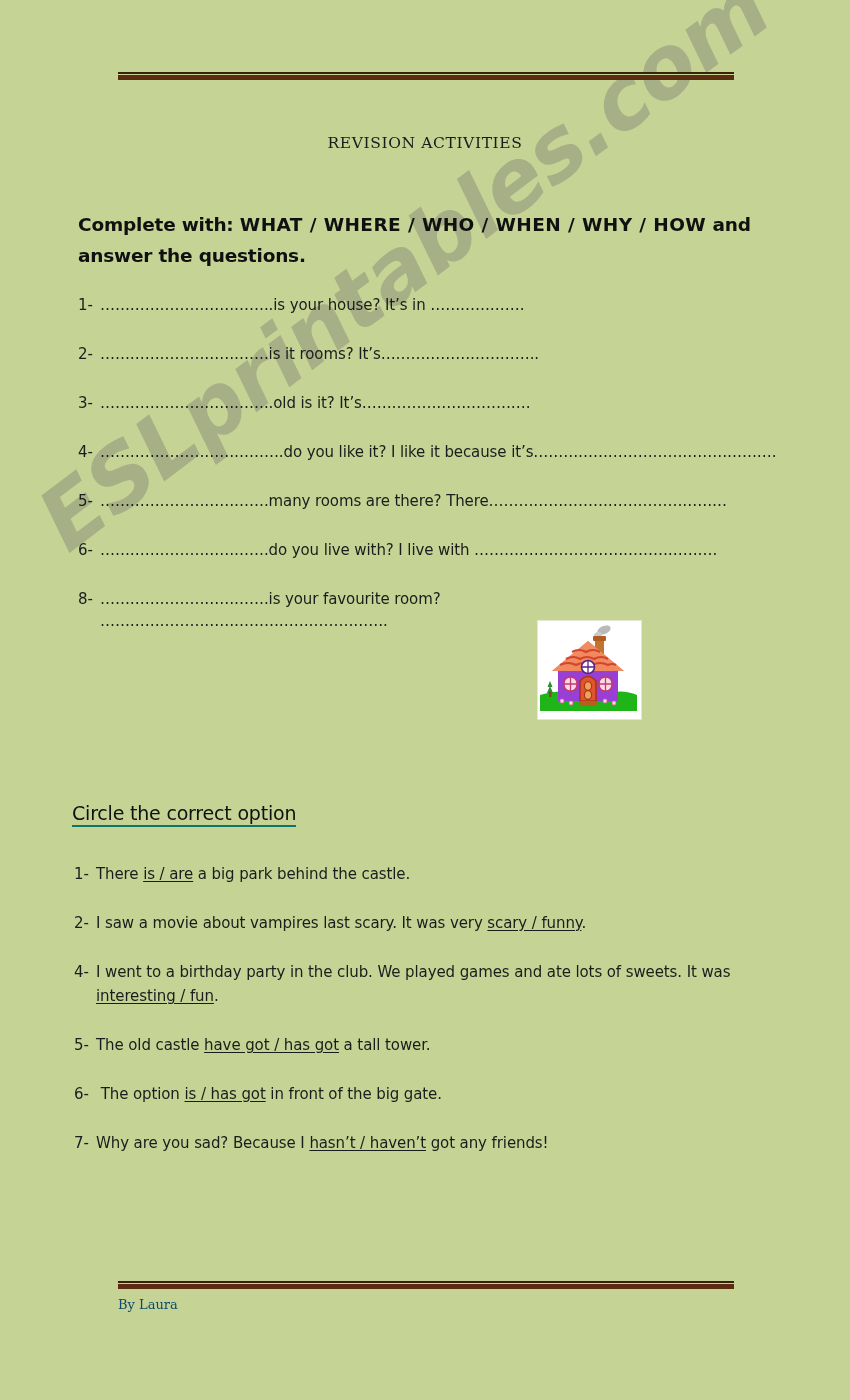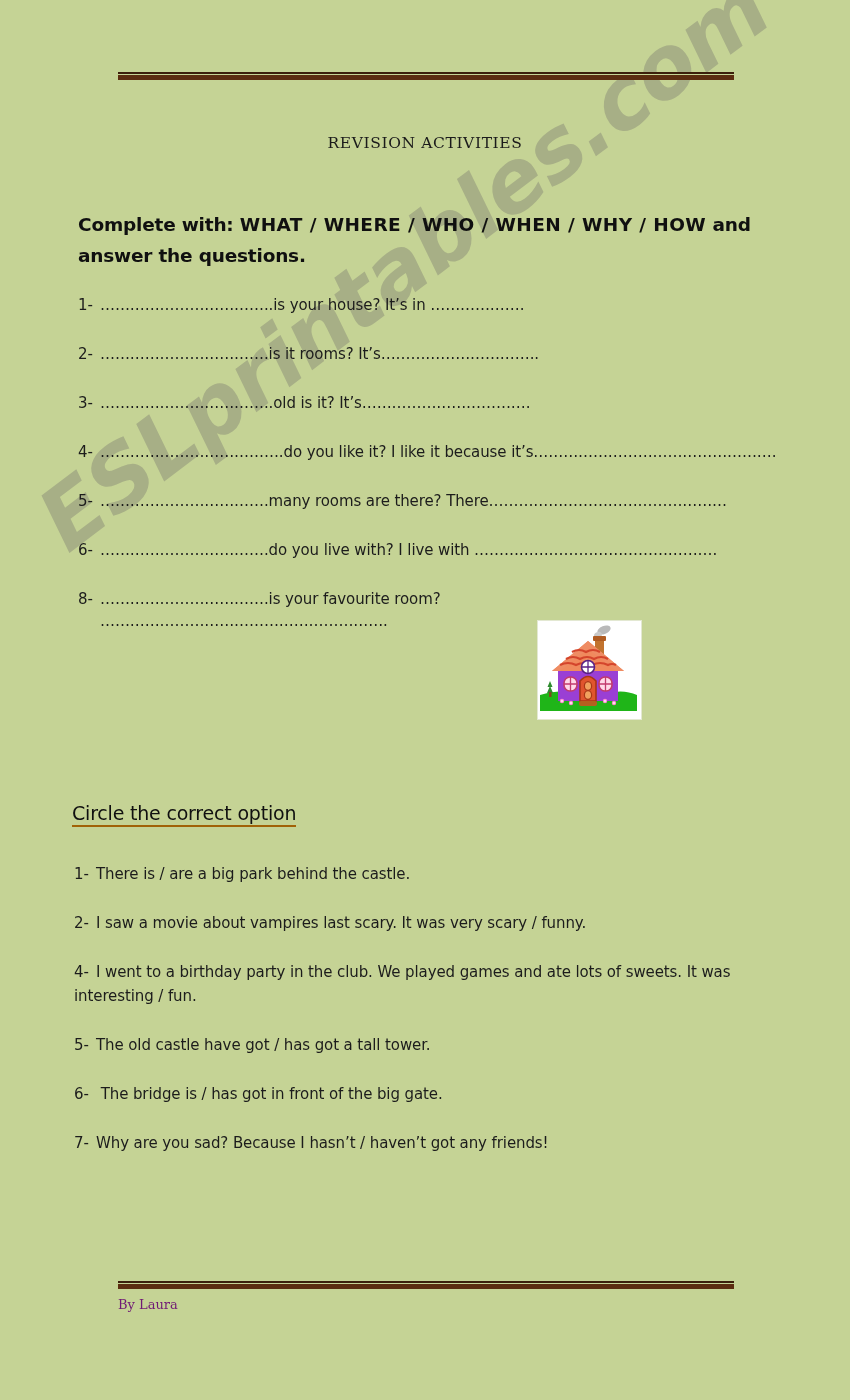--- a/index.html
+++ b/index.html
@@ -155,21 +155,21 @@
   #house-figure svg { display: block; }
 
   
   #instruction-2 {
     position: absolute;
     left: 72px;
     top: 802px;
     font-family: "DejaVu Sans", sans-serif;
     font-size: 19px;
     color: #101010;
-    border-bottom: 2px solid #a16207;
+    border-bottom: 2px solid #0f766e;
     padding-bottom: 1px;
     letter-spacing: -0.2px;
   }
 
   .c-list {
     position: absolute;
     left: 74px;
     top: 862px;
     width: 740px;
   }
@@ -184,34 +184,36 @@
   }
   .c-num {
     display: inline-block;
     width: 22px;
     vertical-align: top;
   }
   .c-body {
     display: inline;
   }
   .c-body .opt {
+    text-decoration: underline;
     text-underline-offset: 2px;
   }
   .c-wrap2 {
     display: block;
+    margin-left: 22px;
   }
 
   
   #footer-credit {
     position: absolute;
     left: 118px;
     top: 1297px;
     font-family: "DejaVu Serif", serif;
     font-size: 13px;
-    color: #701a75;
+    color: #0c4a6e;
     z-index: 3;
   }
 </style>
 </head>
 <body>
 
 <div id="page">
 
   <div class="watermark">ESLprintables.com</div>
 
@@ -301,20 +303,20 @@
       </svg>
     </div>
 
     <div id="instruction-2">Circle the correct option</div>
 
     <div class="c-list" id="c-list">
         <div class="c-row"><span class="c-num">1-</span><span class="c-body"><span>There </span><span class="opt">is  / are</span><span> a big park behind the castle.</span></span></div>
         <div class="c-row"><span class="c-num">2-</span><span class="c-body"><span>I saw a movie about vampires last scary. It was very </span><span class="opt">scary / funny</span><span>.</span></span></div>
         <div class="c-row"><span class="c-num">4-</span><span class="c-body"><span>I went to a birthday party in the club. We played games and ate lots of sweets. It was</span><span class="c-wrap2"><span class="opt">interesting / fun</span><span>.</span></span></span></div>
         <div class="c-row"><span class="c-num">5-</span><span class="c-body"><span>The old castle  </span><span class="opt">have got / has got</span><span> a tall tower.</span></span></div>
-        <div class="c-row"><span class="c-num">6-</span><span class="c-body"><span> The bridge </span><span class="opt">is /  has got</span><span> in front of the big gate.</span></span></div>
+        <div class="c-row"><span class="c-num">6-</span><span class="c-body"><span> The option </span><span class="opt">is /  has got</span><span> in front of the big gate.</span></span></div>
         <div class="c-row"><span class="c-num">7-</span><span class="c-body"><span>Why are you sad? Because I </span><span class="opt">hasn’t / haven’t</span><span> got any friends!</span></span></div>
       </div>
 
     <div id="footer-credit">By Laura</div>
 
   </div>
 </div>
 
 </body></html>

